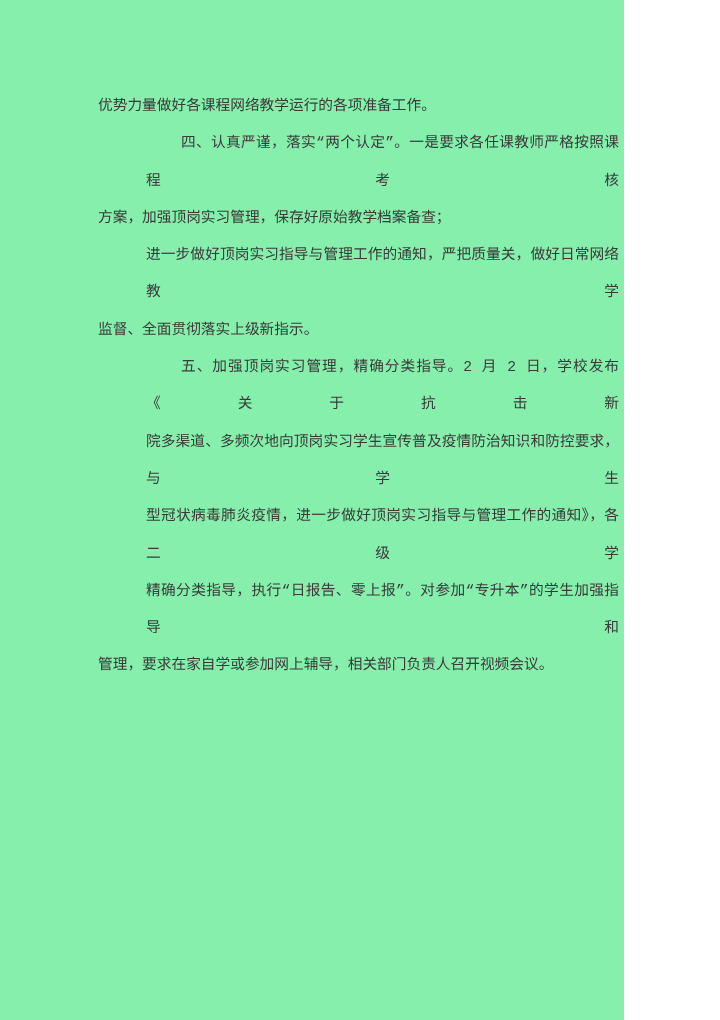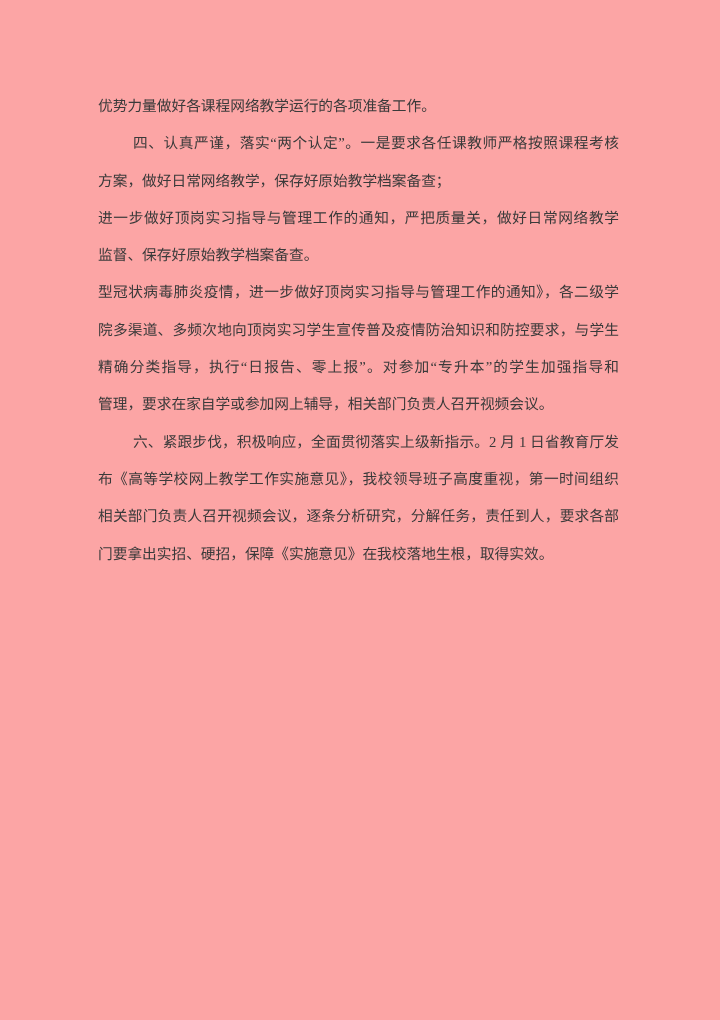--- a/index.html
+++ b/index.html
@@ -7,25 +7,25 @@
     padding: 0;
     background: #ffffff;
   }
   body {
     width: 720px;
     height: 1020px;
     overflow: hidden;
   }
   .doc-page {
     position: relative;
-    width: 720px;
+    width: 624px;
     height: 1020px;
-    background: #fca5a5;
+    background: #86efac;
     overflow: hidden;
-    font-family: Liberation Serif, serif;
+    font-family: Liberation Mono, monospace;
   }
   .doc-body {
     position: absolute;
     left: 98px;
     top: 88px;
     width: 521px;
     font-size: 14.7px;
     line-height: 37.3px;
     color: #3a3a3a;
     letter-spacing: 0;
@@ -34,47 +34,43 @@
     margin: 0;
     padding: 0;
   }
   .text-line {
     text-align: left;
   }
   .text-line.justified {
     text-align: justify;
     text-align-last: justify;
     text-justify: inter-character;
+    margin-left: 48px;
   }
   .text-line.indented {
     text-indent: 35px;
   }
 </style>
 </head>
 <body>
 
 <div class="doc-page">
   <div class="doc-body" id="doc-body" style="color: rgb(58, 58, 58);">
       <div class="paragraph">
         <div class="text-line">优势力量做好各课程网络教学运行的各项准备工作。</div>
       </div>
       <div class="paragraph">
         <div class="text-line justified indented">四、认真严谨，落实“两个认定”。一是要求各任课教师严格按照课程考核</div>
-        <div class="text-line">方案，做好日常网络教学，保存好原始教学档案备查；</div>
+        <div class="text-line">方案，加强顶岗实习管理，保存好原始教学档案备查；</div>
       </div>
       <div class="paragraph">
         <div class="text-line justified">进一步做好顶岗实习指导与管理工作的通知，严把质量关，做好日常网络教学</div>
-        <div class="text-line">监督、保存好原始教学档案备查。</div>
+        <div class="text-line">监督、全面贯彻落实上级新指示。</div>
       </div>
       <div class="paragraph">
+        <div class="text-line justified indented">五、加强顶岗实习管理，精确分类指导。2 月 2 日，学校发布《关于抗击新</div>
+        <div class="text-line justified">院多渠道、多频次地向顶岗实习学生宣传普及疫情防治知识和防控要求，与学生</div>
         <div class="text-line justified">型冠状病毒肺炎疫情，进一步做好顶岗实习指导与管理工作的通知》，各二级学</div>
-        <div class="text-line justified">院多渠道、多频次地向顶岗实习学生宣传普及疫情防治知识和防控要求，与学生</div>
         <div class="text-line justified">精确分类指导，执行“日报告、零上报”。对参加“专升本”的学生加强指导和</div>
         <div class="text-line">管理，要求在家自学或参加网上辅导，相关部门负责人召开视频会议。</div>
-      </div>
-      <div class="paragraph">
-        <div class="text-line justified indented">六、紧跟步伐，积极响应，全面贯彻落实上级新指示。2 月 1 日省教育厅发</div>
-        <div class="text-line justified">布《高等学校网上教学工作实施意见》，我校领导班子高度重视，第一时间组织</div>
-        <div class="text-line justified">相关部门负责人召开视频会议，逐条分析研究，分解任务，责任到人，要求各部</div>
-        <div class="text-line">门要拿出实招、硬招，保障《实施意见》在我校落地生根，取得实效。</div>
       </div>
     </div>
 </div>
 
 </body></html>

